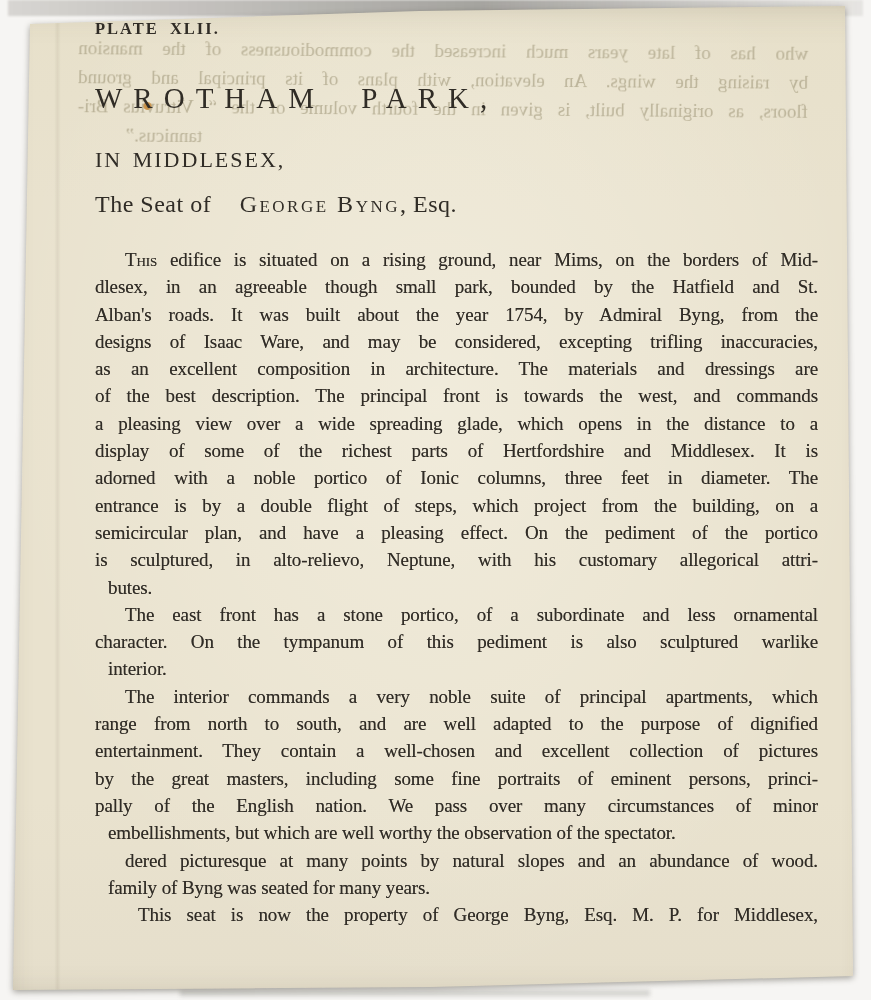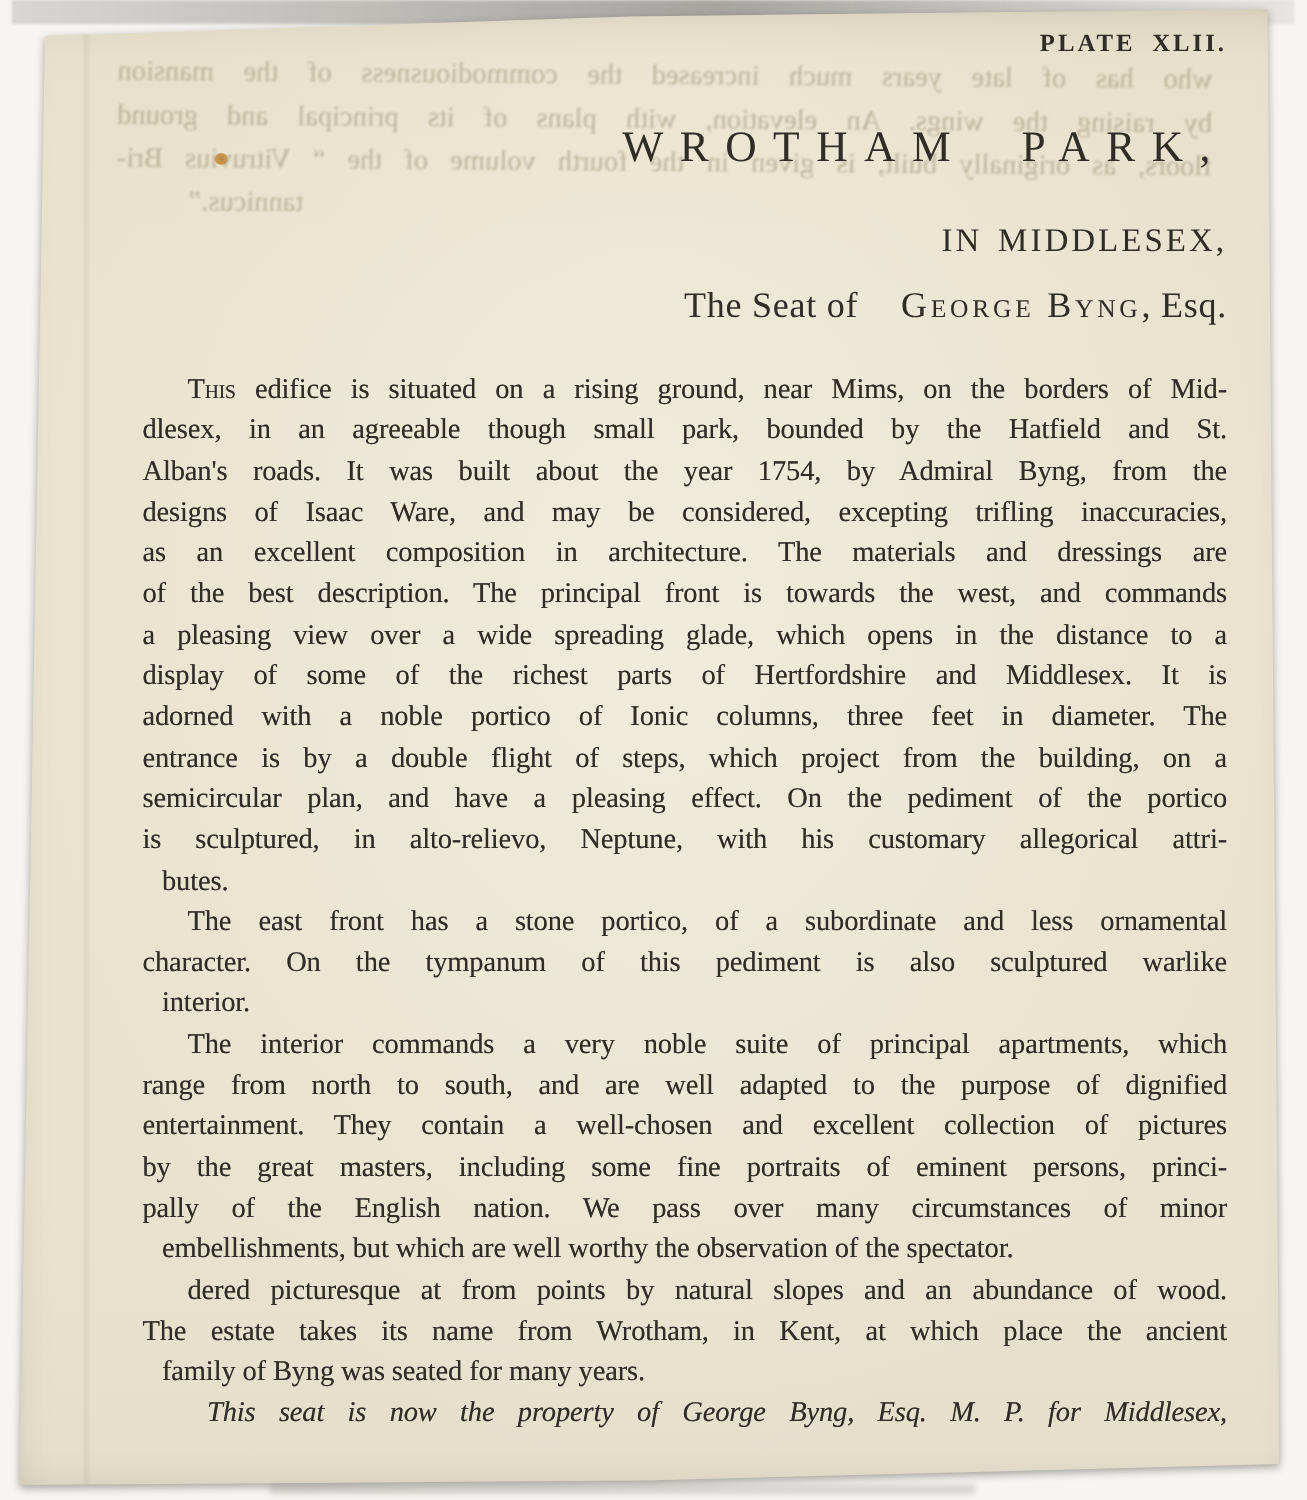--- a/index.html
+++ b/index.html
@@ -45,36 +45,36 @@
     font-size:19px;line-height:29px;color:var(--ghost);
     opacity:.55;filter:blur(.6px);transform:rotate(.45deg);
   }
   .gline{
     transform:scaleX(-1);
     text-align:justify;text-align-last:justify;
   }
   .gline:last-child{text-align-last:right;padding-right:48px;}
   
   .content{position:absolute;inset:0;z-index:3;color:var(--ink);}
-  .col{position:absolute;left:95px;width:723px;text-align:right;}
+  .col{position:absolute;left:95px;width:723px;text-align:left;}
   .plate-label{top:19px;font-size:16.5px;font-weight:bold;letter-spacing:2px;word-spacing:5px;}
   .page-title{top:82px;font-size:29px;letter-spacing:11px;word-spacing:18px;white-space:nowrap;}
   .region-subtitle{top:147px;font-size:22px;letter-spacing:2px;word-spacing:3px;}
   .seat-line{top:191px;font-size:24px;letter-spacing:.5px;}
   .sc{font-variant:small-caps;}
   .owner{font-variant:small-caps;letter-spacing:2.5px;margin-left:22px;}
   .body-text{
     position:absolute;left:95px;top:246px;width:723px;
     font-size:19px;line-height:27.3px;letter-spacing:-.1px;
     text-shadow:0 0 .4px rgba(48,44,38,.6);
   }
   .bline{text-align:justify;text-align-last:justify;}
   .bline:first-child{text-indent:30px;}
   .para .bline:last-child{text-align-last:left;margin-left:13px;}
-  .para.cont .bline:last-child{text-align-last:justify;font-style:italic;}
+  .para.cont .bline:last-child{text-align-last:justify;}
 </style>
 </head>
 <body>
 
 <div class="scan-band"></div>
 <div class="bottom-smudge"></div>
 
 <div class="paper-wrap">
   <div class="paper">
 
@@ -123,22 +123,21 @@
           </div>
         <div class="para">
             <div class="bline">The interior commands a very noble suite of principal apartments, which</div>
             <div class="bline">range from north to south, and are well adapted to the purpose of dignified</div>
             <div class="bline">entertainment.  They contain a well-chosen and excellent collection of pictures</div>
             <div class="bline">by the great masters, including some fine portraits of eminent persons, princi-</div>
             <div class="bline">pally of the English nation.  We pass over many circumstances of minor</div>
             <div class="bline">embellishments, but which are well worthy the observation of the spectator.</div>
           </div>
         <div class="para">
-            <div class="bline">dered picturesque at from points by natural slopes and an abundance of wood.</div>
-            <div class="bline">The estate takes its name from Wrotham, in Kent, at which place the ancient</div>
+            <div class="bline">dered picturesque at many points by natural slopes and an abundance of wood.</div>
             <div class="bline">family of Byng was seated for many years.</div>
           </div>
         <div class="para cont">
             <div class="bline">This seat is now the property of George Byng, Esq. M. P. for Middlesex,</div>
           </div>
       </div>
 
     </div>
   </div>
 </div>

